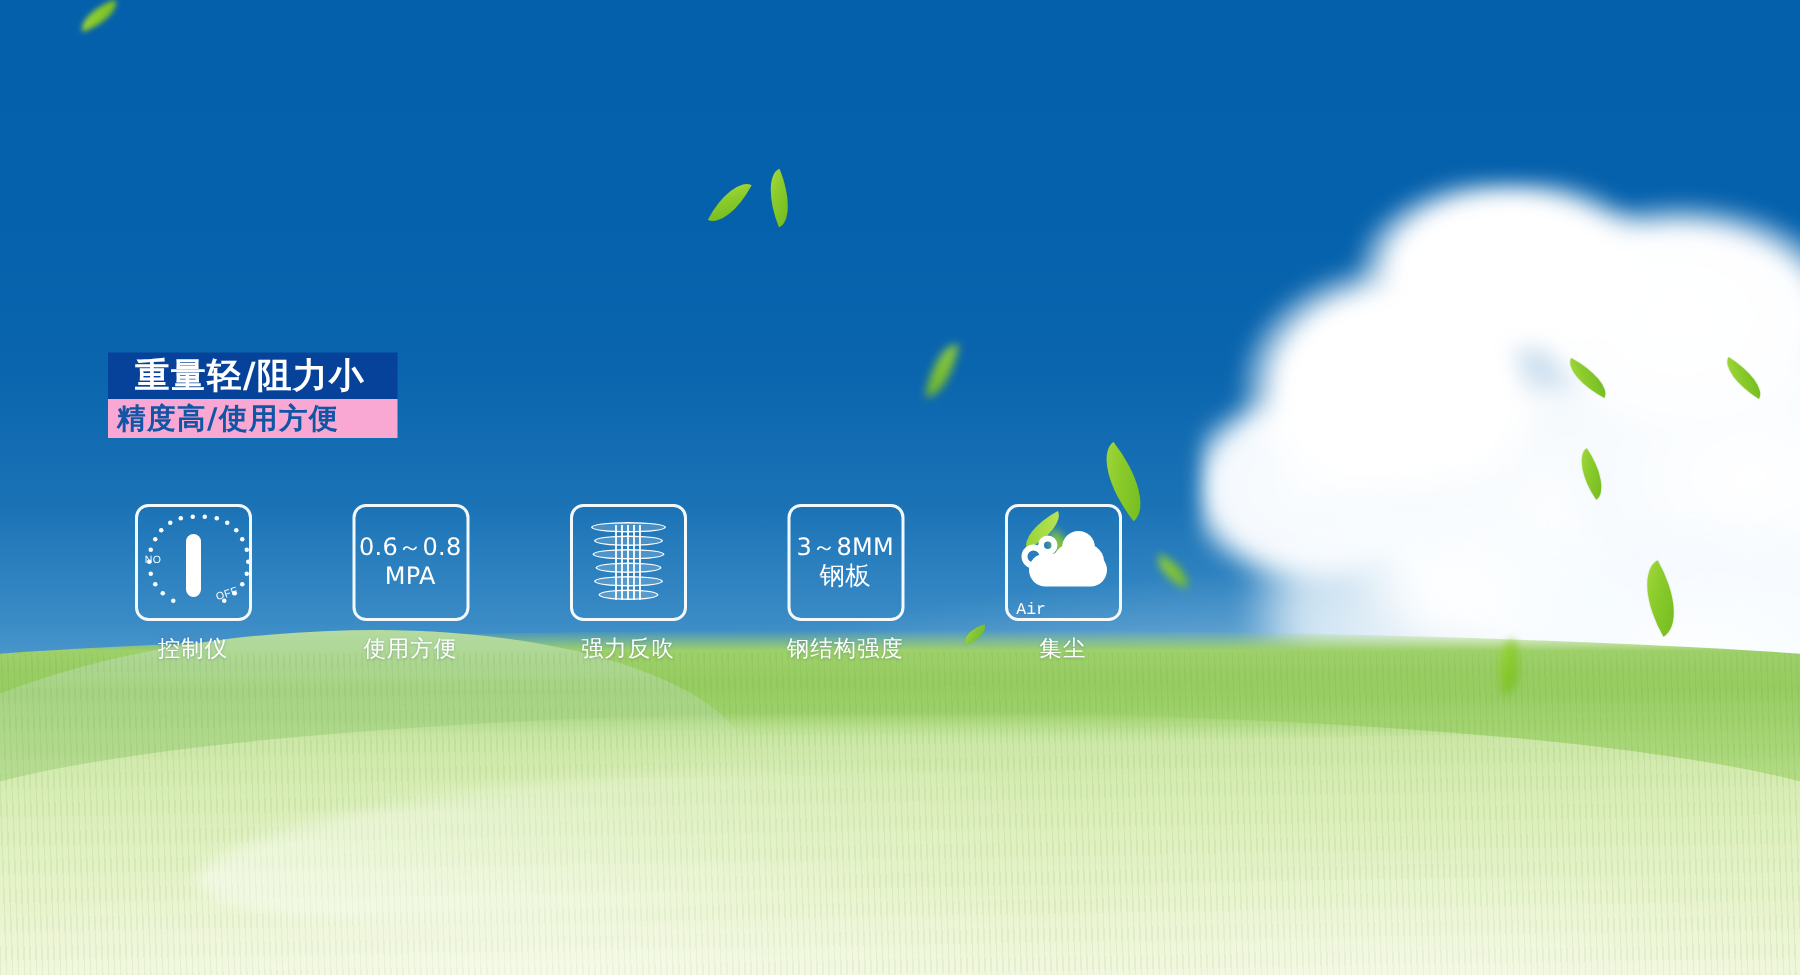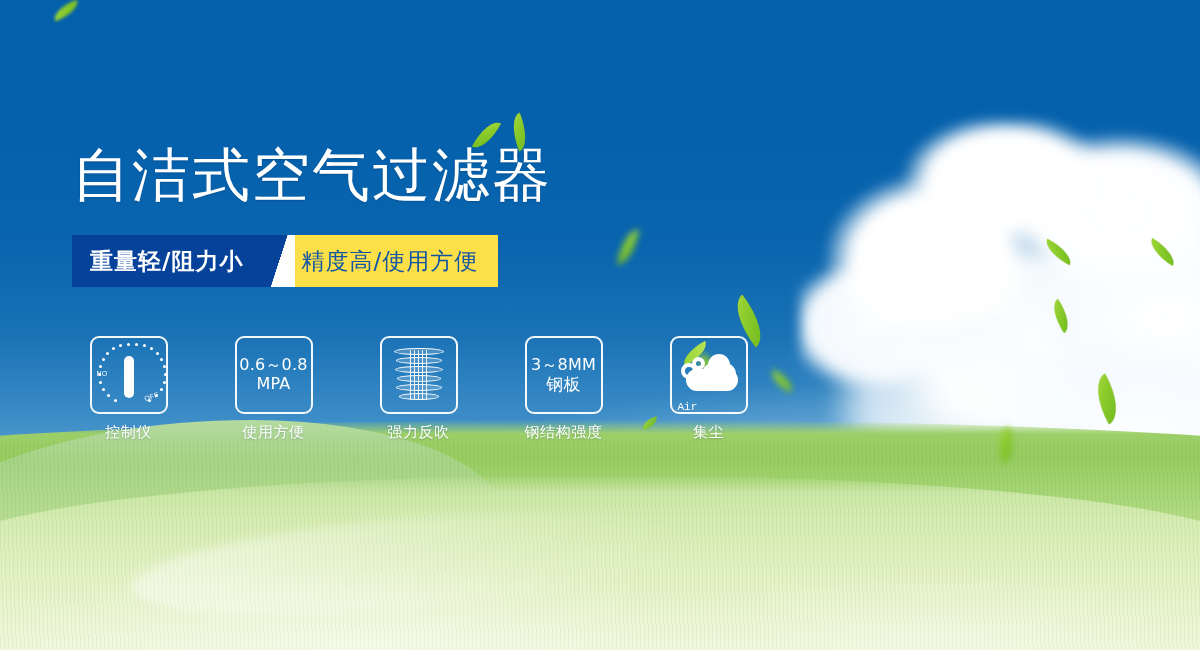--- a/index.html
+++ b/index.html
@@ -166,44 +166,45 @@
     font-family:"DejaVu Sans","Liberation Sans",sans-serif;
     white-space:nowrap;
     text-shadow:0 1px 2px rgba(0,40,90,.25);
   }
 
   .subbar{
     position:absolute; left:72px; top:235px;
     height:52px;
     display:flex;
     align-items:stretch;
+    flex-direction:column;
   }
   .sub-left{
     background:#06429a;
     color:#ffffff;
     display:flex; align-items:center;
     padding:0 22px 0 18px;
     font-size:23px;
     letter-spacing:1px;
     font-family:"DejaVu Sans","Liberation Sans",sans-serif;
     font-weight:600;
   }
   .sub-slant{
     width:30px;
     background:linear-gradient(108deg,#06429a 0 48%, #ffffff 48.5% 100%);
   }
   .sub-right{
-    background:#fde047;
+    background:#f9a8d4;
     color:#1155a5;
     display:flex; align-items:center;
     padding:0 20px 0 6px;
-    font-size:23px;
+    font-size:19px;
     letter-spacing:1px;
     font-family:"DejaVu Sans","Liberation Sans",sans-serif;
-    font-weight:400;
+    font-weight:700;
   }
 
   
   .features{
     position:absolute; left:80px; top:336px;
     display:flex;
     gap:48px;
   }
   .feature{ width:97px; display:flex; flex-direction:column; align-items:center; }
   .fbox{
@@ -311,21 +312,20 @@
   <div class="leaf" style="left:738px; top:296px; width:22px; height:50px; transform:rotate(-38deg);"></div>
   <div class="leaf soft" style="left:702px; top:352px; width:16px; height:34px; transform:rotate(-50deg);"></div>
   <div class="leaf soft" style="left:775px; top:368px; width:14px; height:26px; transform:rotate(-66deg);"></div>
   <div class="leaf" style="left:1052px;top:236px; width:13px; height:32px; transform:rotate(-62deg);"></div>
   <div class="leaf" style="left:1156px;top:236px; width:13px; height:32px; transform:rotate(-58deg);"></div>
   <div class="leaf" style="left:1054px;top:300px; width:14px; height:32px; transform:rotate(-34deg);"></div>
   <div class="leaf" style="left:1096px;top:376px; width:22px; height:46px; transform:rotate(-30deg);"></div>
   <div class="leaf soft" style="left:997px; top:428px; width:18px; height:34px; transform:rotate(-18deg);"></div>
   <div class="leaf" style="left:642px; top:418px; width:16px; height:10px; transform:rotate(-14deg); opacity:.9;"></div>
 
-  <div class="title">自洁式空气过滤器</div>
 
   <div class="subbar">
     <div class="sub-left">重量轻/阻力小</div>
     <div class="sub-slant"></div>
     <div class="sub-right">精度高/使用方便</div>
   </div>
 
   <div class="features">
 
     <div class="feature">

